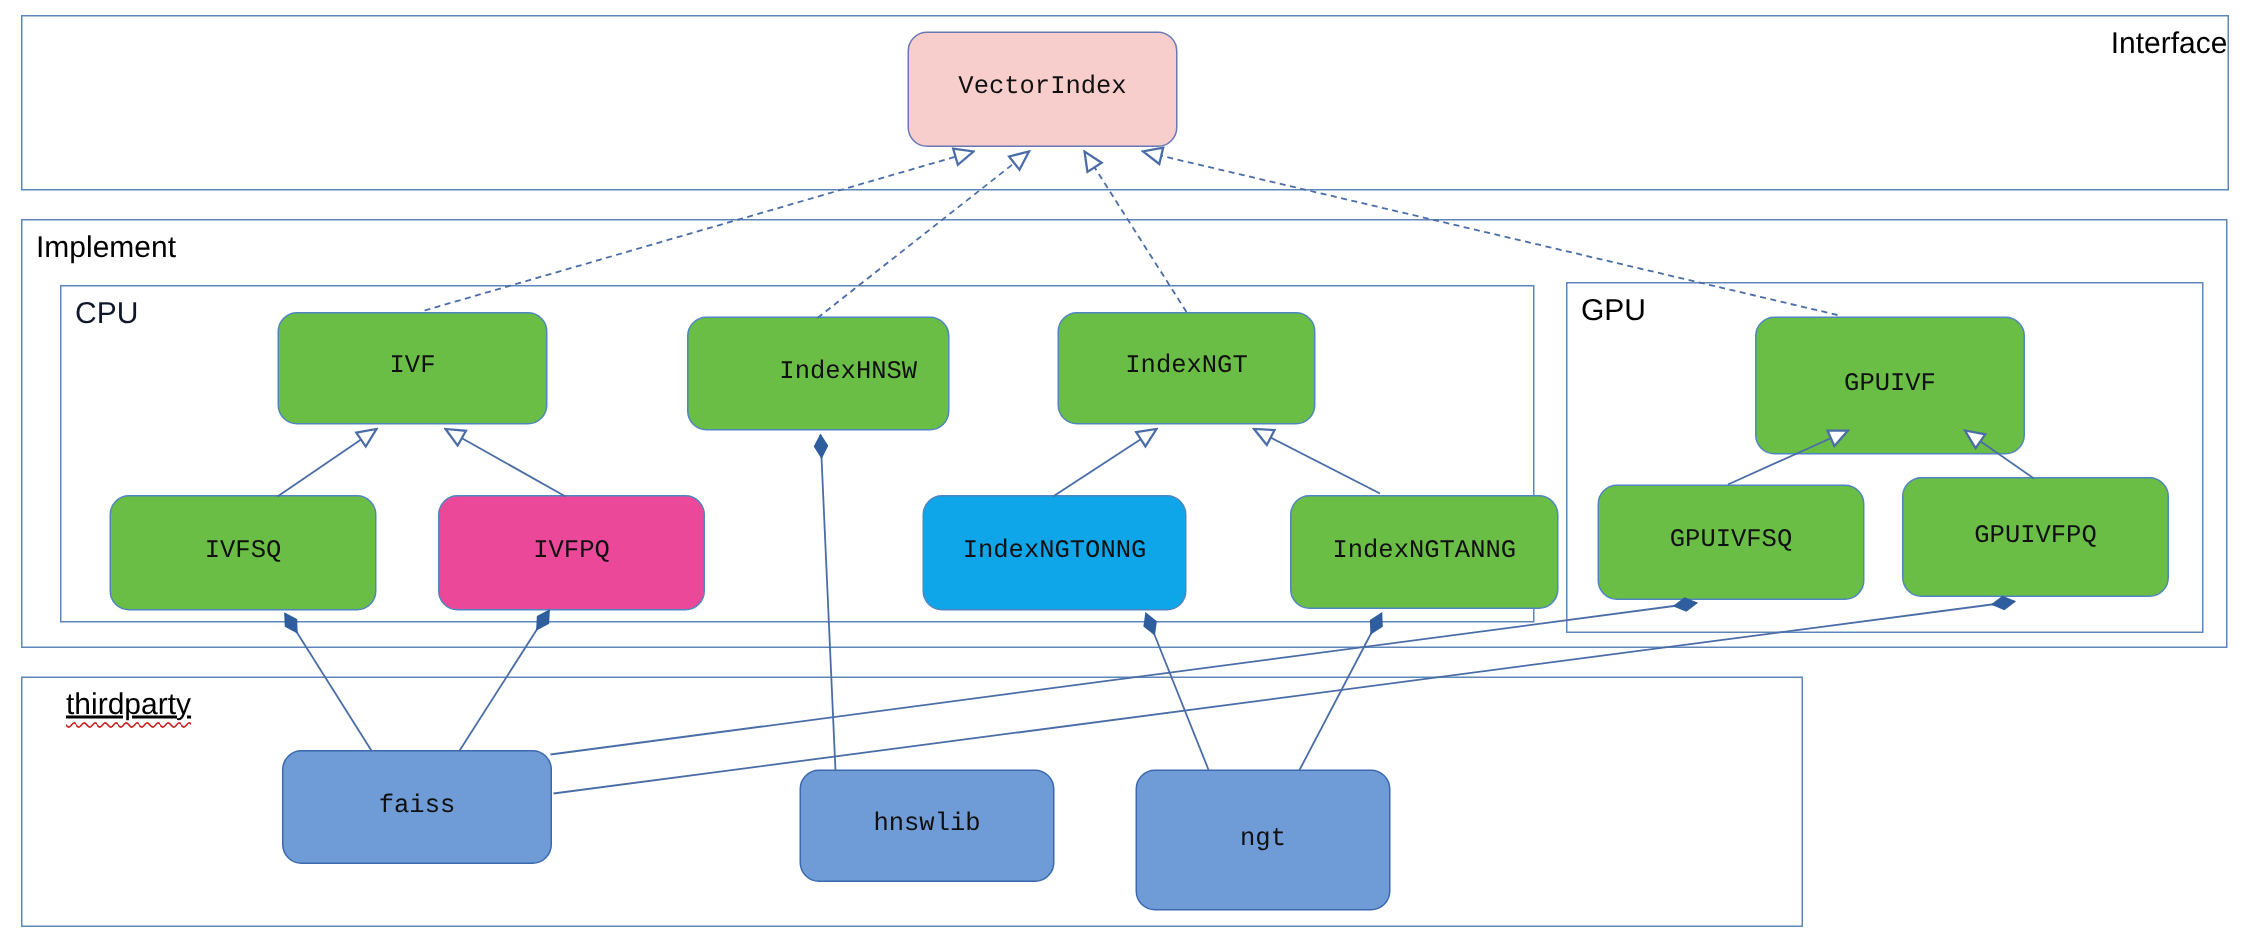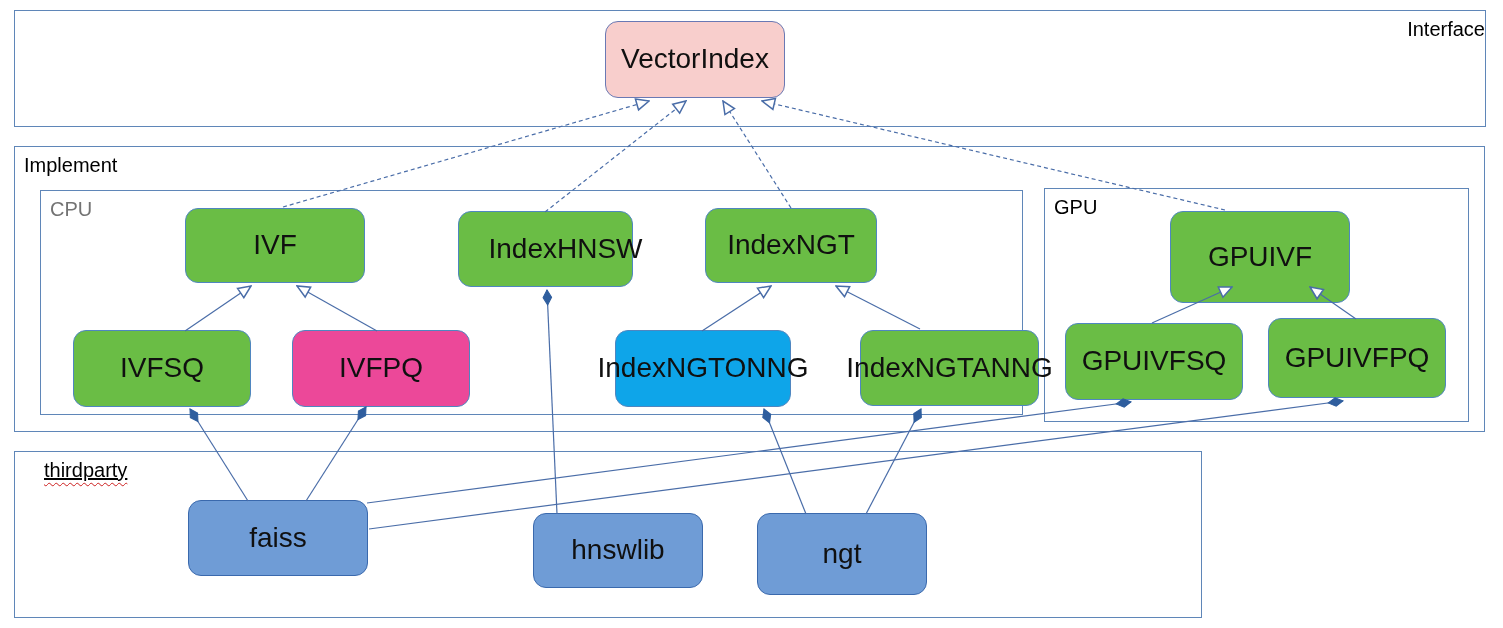--- a/index.html
+++ b/index.html
@@ -31,41 +31,41 @@
     text-underline-offset: 5px;
   }
   .node {
     position: absolute;
     box-sizing: border-box;
     border-radius: 13px;
     display: flex;
     align-items: center;
     justify-content: center;
     text-align: center;
-    font-family: Liberation Sans, sans-serif;
-    font-size: 28px;
+    font-family: Liberation Mono, monospace;
+    font-size: 17px;
     color: #101010;
     line-height: 1.1;
   }
   #edge-layer {
     position: absolute;
     left: 0; top: 0;
     width: 1503px;
     height: 628px;
     pointer-events: none;
   }
 </style>
 </head>
 <body>
 
 <div id="canvas">
   <div id="container-layer">
       <div class="container" style="left: 14px; top: 10px; width: 1472px; height: 117px; border: 1.5px solid rgb(95, 134, 184); text-align: right;"><span class="clabel" style="color: rgb(0, 0, 0);">Interface</span></div>
       <div class="container" style="left: 14px; top: 146px; width: 1471px; height: 286px; border: 1.5px solid rgb(95, 134, 184);"><span class="clabel" style="color: rgb(0, 0, 0);">Implement</span></div>
-      <div class="container" style="left: 40px; top: 190px; width: 983px; height: 225px; border: 1.5px solid rgb(95, 134, 184);"><span class="clabel" style="color: #737373;">CPU</span></div>
+      <div class="container" style="left: 40px; top: 190px; width: 983px; height: 225px; border: 1.5px solid rgb(95, 134, 184);"><span class="clabel" style="color: #0f172a;">CPU</span></div>
       <div class="container" style="left: 1044px; top: 188px; width: 425px; height: 234px; border: 1.5px solid rgb(95, 134, 184);"><span class="clabel" style="color: rgb(0, 0, 0);">GPU</span></div>
       <div class="container" style="left: 14px; top: 451px; width: 1188px; height: 167px; border: 1.5px solid rgb(95, 134, 184); padding-left: 20px;"><span class="clabel underlined" style="color: rgb(0, 0, 0);"><span class="squiggle">thirdparty</span></span></div>
     </div>
   <div id="node-layer">
       <div class="node" style="left: 605px; top: 21px; width: 180px; height: 77px; background: rgb(248, 206, 204); border: 1.5px solid rgb(106, 121, 180);">
         <span>VectorIndex</span>
       </div>
       <div class="node" style="left: 185px; top: 208px; width: 180px; height: 75px; background: rgb(106, 189, 69); border: 1.5px solid rgb(79, 134, 192);">
         <span>IVF</span>
       </div>
@@ -95,21 +95,21 @@
       </div>
       <div class="node" style="left: 1268px; top: 318px; width: 178px; height: 80px; background: rgb(106, 189, 69); border: 1.5px solid rgb(79, 134, 192);">
         <span>GPUIVFPQ</span>
       </div>
       <div class="node" style="left: 188px; top: 500px; width: 180px; height: 76px; background: rgb(111, 156, 214); border: 1.5px solid rgb(58, 105, 173);">
         <span>faiss</span>
       </div>
       <div class="node" style="left: 485px; top: 513px; width: 170px; height: 75px; background: rgb(111, 156, 214); border: 1.5px solid rgb(58, 105, 173); margin-left: 48px;">
         <span>hnswlib</span>
       </div>
-      <div class="node" style="left: 757px; top: 513px; width: 170px; height: 82px; background: rgb(111, 156, 214); border: 1.5px solid rgb(58, 105, 173);">
+      <div class="node" style="left: 757px; top: 513px; width: 170px; height: 94px; background: rgb(111, 156, 214); border: 1.5px solid rgb(58, 105, 173);">
         <span>ngt</span>
       </div>
     </div>
   <svg id="edge-layer" width="1503" height="628" viewBox="0 0 1503 628" xmlns="http://www.w3.org/2000/svg">
     <defs>
       <marker id="m-tri" viewBox="0 0 12 12" refX="11" refY="6" markerWidth="15" markerHeight="15" orient="auto" markerUnits="userSpaceOnUse">
         <path id="m-tri-path" d="M1,1.5 L11,6 L1,10.5 Z" stroke-width="1.2" fill="#ffffff" stroke="#4a6da8"></path>
       </marker>
       <marker id="m-dia" viewBox="0 0 16 10" refX="15" refY="5" markerWidth="17" markerHeight="11" orient="auto" markerUnits="userSpaceOnUse">
         <path id="m-dia-path" d="M1,5 L8,1 L15,5 L8,9 Z" stroke-width="1" fill="#2f5e9e" stroke="#2f5e9e"></path>

